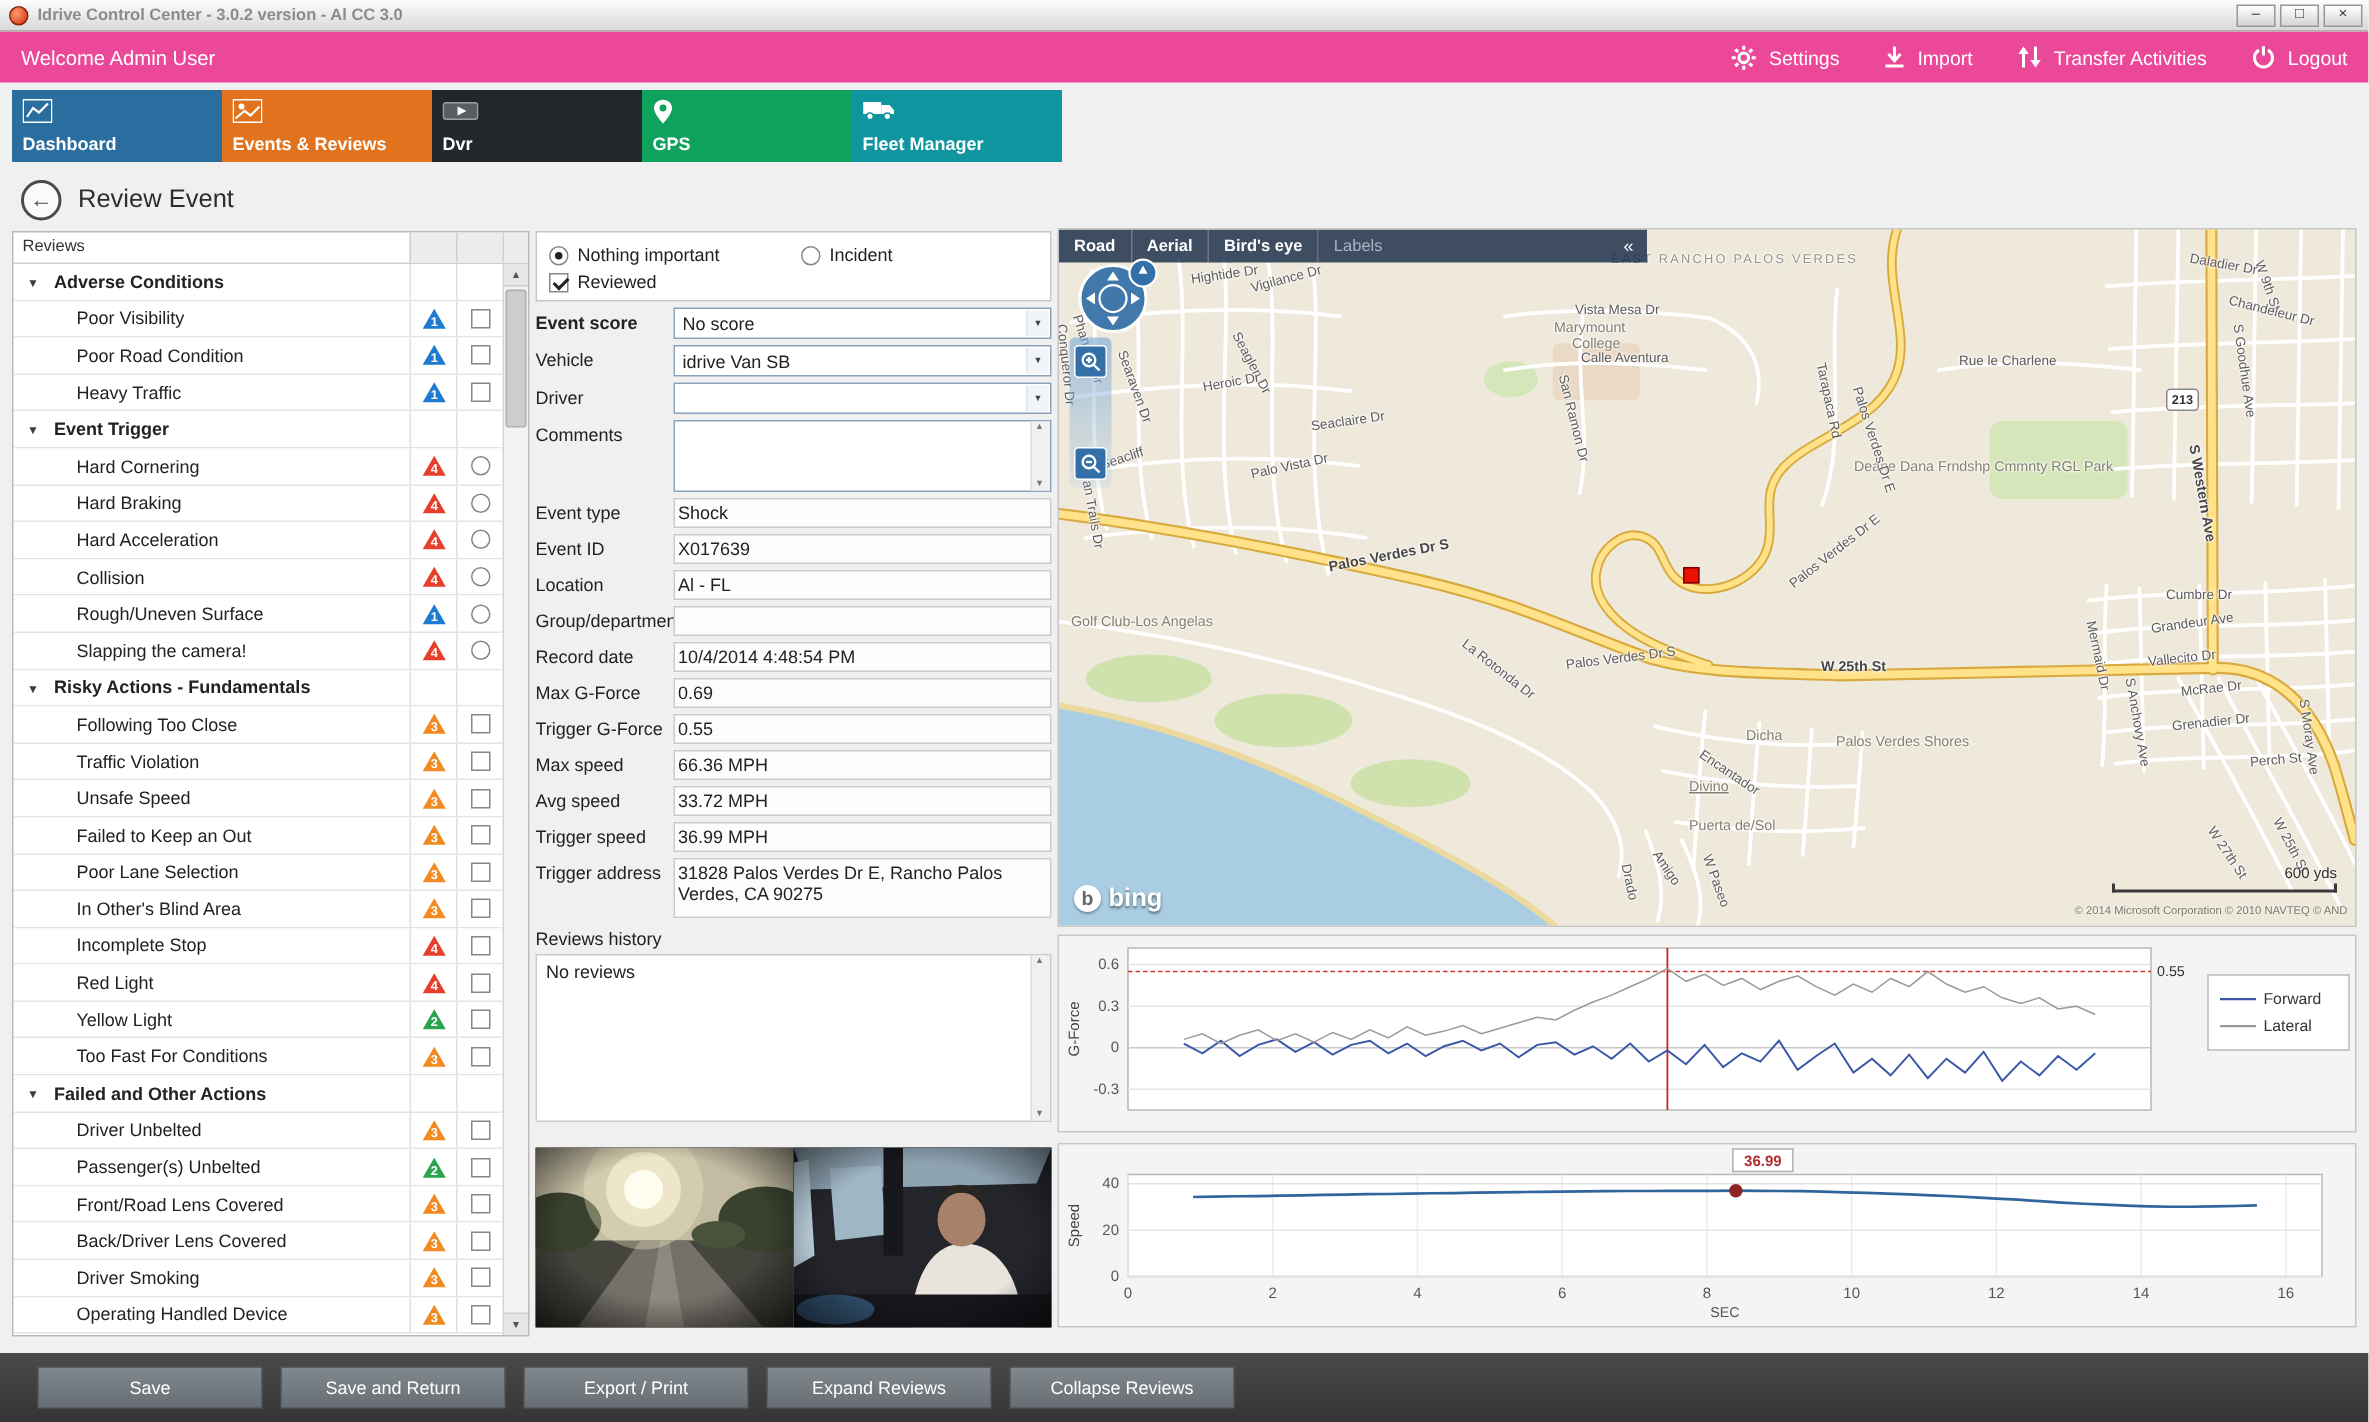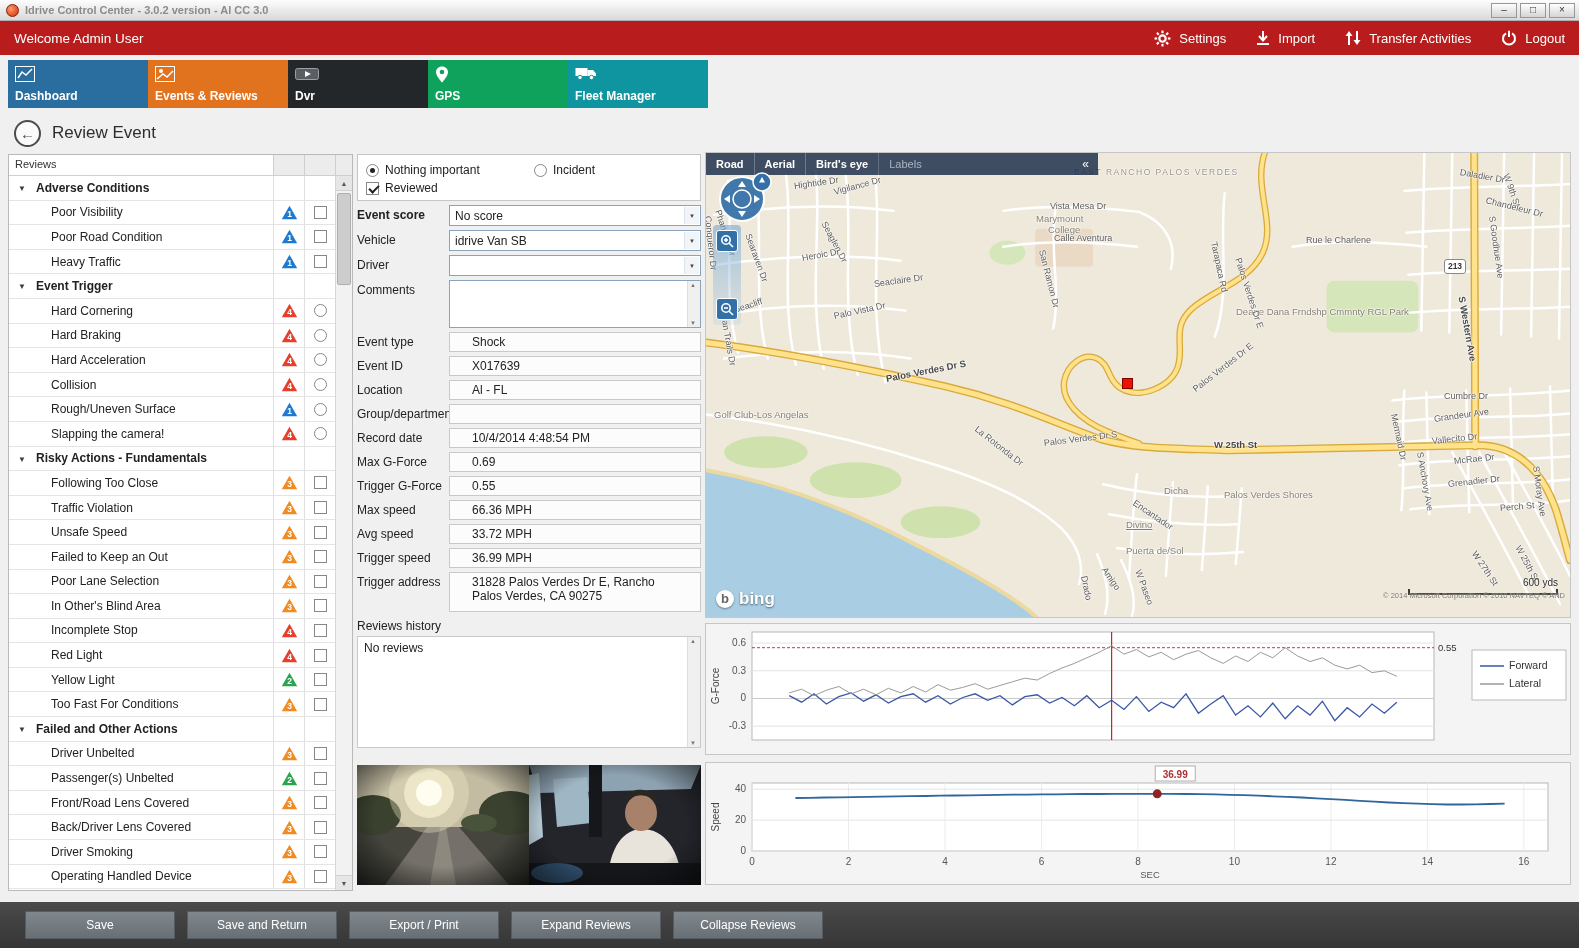--- a/index.html
+++ b/index.html
@@ -7,21 +7,21 @@
   body{font-family:"Liberation Sans",sans-serif;font-size:12px;color:#222;background:#f0f0f0;position:relative;overflow:hidden}
 
   
   .titlebar{position:absolute;top:0;left:0;right:0;height:21px;background:linear-gradient(#fdfdfd,#d9d9d9);border-bottom:1px solid #b0b0b0;display:flex;align-items:center;padding:0 4px;z-index:20}
   .app-logo{width:13px;height:13px;border-radius:50%;background:radial-gradient(circle at 35% 35%,#ff9a6a,#cf2d0c);border:1px solid #8a1e08;margin:0 6px 0 2px}
   .wtitle{font-size:11px;font-weight:bold;color:#8b8b8b}
   .win-btns{margin-left:auto;display:flex;gap:3px}
   .win-btn{width:26px;height:15px;border:1px solid #979797;background:linear-gradient(#ffffff,#d4d4d4);font-size:10px;line-height:12px;text-align:center;color:#333;cursor:pointer}
 
   
-  .topbar{position:absolute;top:21px;left:0;right:0;height:34px;background:#b91c1c;color:#fff;display:flex;align-items:center;padding:0 14px;z-index:19}
+  .topbar{position:absolute;top:21px;left:0;right:0;height:34px;background:#ec4899;color:#fff;display:flex;align-items:center;padding:0 14px;z-index:19}
   .welcome{font-size:13.5px}
   .topbar-actions{margin-left:auto;display:flex;gap:30px;align-items:center}
   .topbar-action{display:flex;gap:8px;align-items:center;font-size:13px;cursor:pointer}
   .ticon{display:flex;align-items:center}
 
   
   .tabsbar{position:absolute;top:55px;left:0;right:0;height:58px;background:#f0f0f0;display:flex;gap:0;padding:5px 0 0 8px}
   .tile{width:140px;height:48px;position:relative;color:#fff;cursor:pointer;flex:none}
   .tile-label{position:absolute;left:7px;bottom:5px;font-weight:bold;font-size:12px;white-space:nowrap}
   .tile-icon{position:absolute;left:7px;top:6px}
@@ -57,21 +57,21 @@
   .status-box{background:#fff;border:1px solid #c6c6c6;padding:6px 8px 4px;height:47px}
   .status-row{display:flex;align-items:center;height:18px}
   .opt{display:flex;align-items:center;gap:6px;cursor:pointer;font-size:12px}
   .opt.first{width:168px}
   .frow{display:flex;align-items:flex-start;margin-top:4px}
   .flabel{width:92px;padding-top:3px;font-size:12px;flex:none;white-space:nowrap}
   .flabel.bold{font-weight:bold}
   .sel{flex:1;height:21px;border:1px solid #89a3bc;background:#fff;display:flex;align-items:center;padding:0 18px 0 5px;position:relative;cursor:pointer}
   .selval{font-size:12px;white-space:nowrap;overflow:hidden}
   .caret{position:absolute;right:1px;top:1px;bottom:1px;width:15px;display:flex;align-items:center;justify-content:center;font-size:6px;color:#444;border-left:1px solid #dbe4ec;background:#f2f5f8}
-  .rofield{flex:1;min-height:20px;border:1px solid #c9c9c9;background:#fcfcfc;padding:2px 22px;font-size:12px}
+  .rofield{flex:1;min-height:20px;border:1px solid #c9c9c9;background:#fcfcfc;padding:2px 2px;font-size:12px}
   .rofield.multi{height:40px}
   .textarea{flex:1;height:48px;border:1px solid #89a3bc;background:#fff;position:relative;cursor:text}
   .mini-sb{position:absolute;top:0;right:0;bottom:0;width:13px;background:#f0f0f0;border-left:1px solid #ddd}
   .mini-sb::before{content:"▲";position:absolute;top:1px;left:2px;font-size:6px;color:#777}
   .mini-sb::after{content:"▼";position:absolute;bottom:1px;left:2px;font-size:6px;color:#777}
   .rh-label{margin-top:7px;font-size:12px}
   .history-box{margin-top:3px;height:112px;border:1px solid #c9c9c9;background:#fff;position:relative;padding:4px 18px 4px 6px;font-size:12px}
   .videos{position:absolute;left:0;top:611px;width:344px;height:120px;display:flex}
   .video{width:172px;height:120px;position:relative;overflow:hidden;background:#000;cursor:pointer}
   .video svg{display:block;width:100%;height:100%}
@@ -95,21 +95,21 @@
   .zoomstrip{position:absolute;left:7px;top:72px;width:28px;height:100px;background:linear-gradient(180deg,rgba(116,168,214,.6),rgba(116,168,214,.12));border-radius:4px;z-index:7;display:flex;flex-direction:column;align-items:center;justify-content:space-between;padding:5px 0}
   .zoom-btn{width:22px;height:22px;border-radius:3px;background:#3470a8;border:1px solid #fff;display:flex;align-items:center;justify-content:center;cursor:pointer}
   .map-shield{position:absolute;left:738px;top:106px;width:22px;height:15px;background:#fff;border:1px solid #8a8a8a;border-radius:3px;font-size:8.5px;font-weight:bold;text-align:center;line-height:13px;color:#333;z-index:3}
   .marker{position:absolute;left:416px;top:225px;width:11px;height:11px;background:#ee1000;border:1px solid #7e0000;z-index:4;cursor:pointer}
   .bing-logo{position:absolute;left:10px;bottom:8px;z-index:5;display:flex;align-items:center;gap:5px;cursor:pointer}
   .bing-b{width:18px;height:18px;border-radius:50%;background:#fff;color:#666;font-weight:bold;text-align:center;line-height:18px;font-size:13px;box-shadow:0 1px 2px rgba(0,0,0,.4)}
   .bing-txt{color:#fff;font-size:17px;font-weight:bold;text-shadow:0 1px 2px rgba(0,0,0,.55)}
   .scale-wrap{position:absolute;right:12px;bottom:22px;z-index:5;text-align:right}
   .scale-txt{font-size:10px;color:#2e2e2e;text-shadow:0 0 2px #fff;margin-bottom:1px}
   .scalebar{width:150px;height:6px;border:2px solid #3a3a3a;border-top:none}
-  .map-copy{position:absolute;right:5px;bottom:17px;font-size:7.5px;color:#7c766a;z-index:5;text-shadow:0 0 2px #fff}
+  .map-copy{position:absolute;right:5px;bottom:6px;font-size:7.5px;color:#7c766a;z-index:5;text-shadow:0 0 2px #fff}
 
   
   .gchart{position:absolute;top:471px;left:0;width:866px;height:132px;background:#f4f4f4;border:1px solid #c6c6c6}
   .schart{position:absolute;top:610px;left:0;width:866px;height:123px;background:#f4f4f4;border:1px solid #c6c6c6}
   .gchart svg,.schart svg{display:block}
 
   
   .bottombar{position:absolute;top:902px;left:0;right:0;height:46px;background:linear-gradient(#4a4a4a,#353535);display:flex;align-items:center;gap:12px;padding-left:25px}
   .bbtn{width:150px;height:28px;background:linear-gradient(#80878d,#676e74);border:1px solid #565c61;color:#fff;font-size:12px;display:flex;align-items:center;justify-content:center;cursor:pointer;font-family:"Liberation Sans",sans-serif}
 </style>

